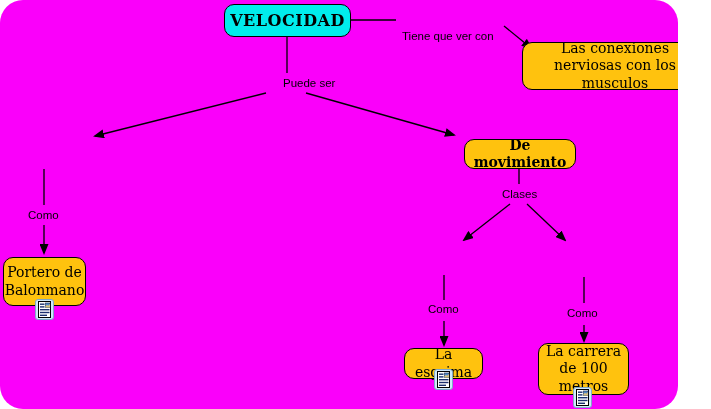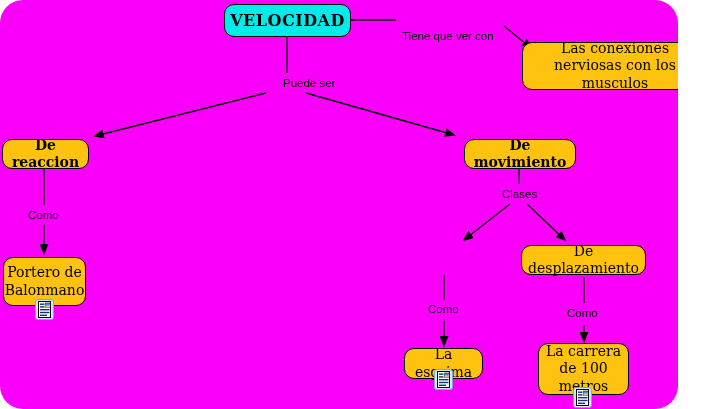--- a/index.html
+++ b/index.html
@@ -88,28 +88,26 @@
     <line x1="444" y1="321" x2="444" y2="345" stroke="#000" stroke-width="1.3" marker-end="url(#arrow)"></line>
 
     <line x1="584" y1="277" x2="584" y2="303" stroke="#000" stroke-width="1.3"></line>
     <line x1="584" y1="325" x2="584" y2="341" stroke="#000" stroke-width="1.3" marker-end="url(#arrow)"></line>
   </svg>
 
   <div class="concept root" style="left:224px;top:4px;width:127px;height:33px;">VELOCIDAD</div>
 
   <div class="concept" style="left:522px;top:42px;width:186px;height:48px;">Las conexiones nerviosas con los musculos</div>
 
-  <div class="concept bold" style="left:2px;top:139px;width:87px;height:30px;">De reaccion</div>
 
   <div class="concept" style="left:3px;top:257px;width:83px;height:49px;">Portero de Balonmano</div>
 
   <div class="concept bold" style="left:464px;top:139px;width:112px;height:30px;">De movimiento</div>
 
 
-  <div class="concept" style="left:521px;top:245px;width:125px;height:30px;">De desplazamiento</div>
 
   <div class="concept" style="left:404px;top:348px;width:79px;height:31px;">La esgrima</div>
 
   <div class="concept" style="left:538px;top:343px;width:91px;height:52px;">La carrera de 100 metros</div>
 
   <span class="linklabel" style="left:402px;top:5px;margin-top:25px;">Tiene que ver con</span>
   <span class="linklabel" style="left:259px;top:77px;margin-left:24px;">Puede ser</span>
   <span class="linklabel" style="left:28px;top:209px;">Como</span>
   <span class="linklabel" style="left:502px;top:188px;">Clases</span>
   <span class="linklabel" style="left:428px;top:303px;">Como</span>

